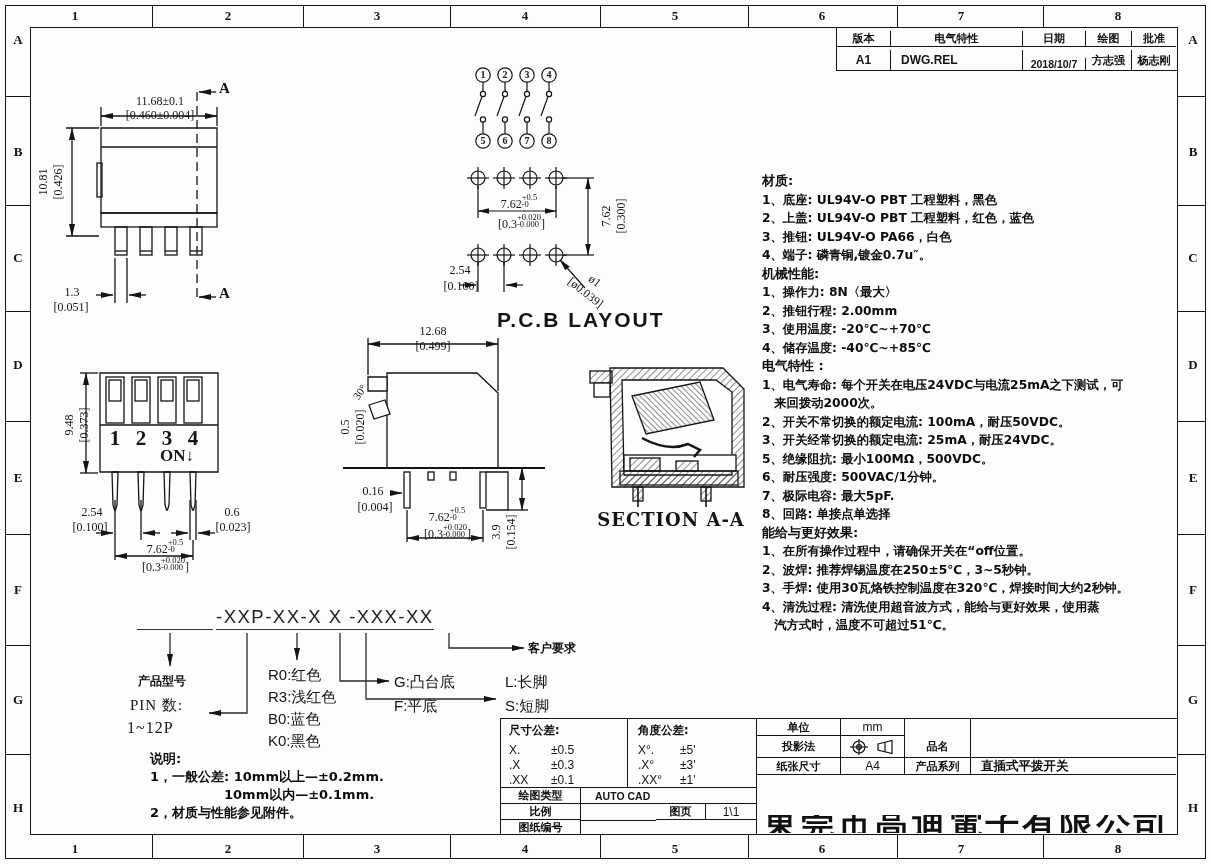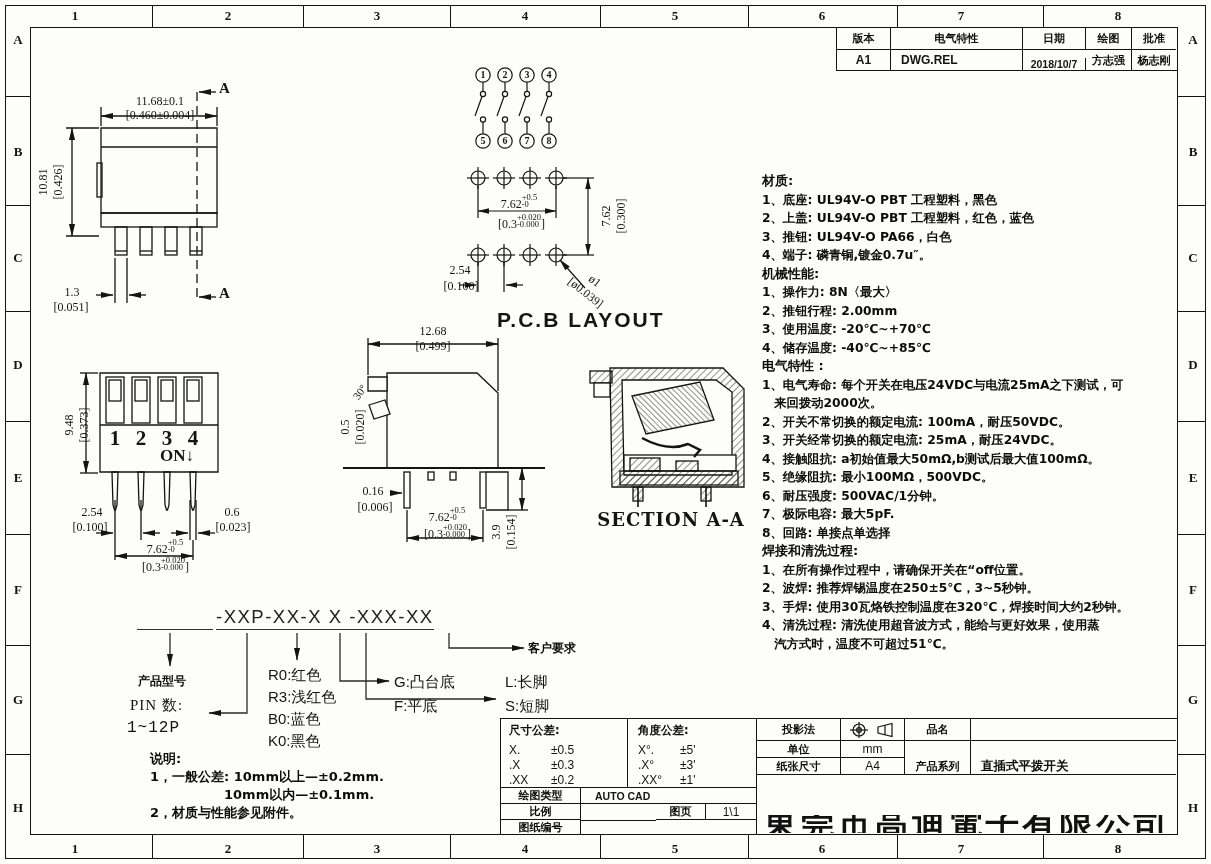--- a/index.html
+++ b/index.html
@@ -305,21 +305,21 @@
       <path d="M170,633 V666" marker-end="url(#a)"></path>
       <path d="M247,633 V713 H209" marker-end="url(#a)"></path>
       <path d="M297,633 V660" marker-end="url(#a)"></path>
       <path d="M340,633 V681 H389" marker-end="url(#a)"></path>
       <path d="M366,633 V699 H496" marker-end="url(#a)"></path>
       <path d="M449,633 V648 H524" marker-end="url(#a)"></path>
     </g>
   </svg>
 
   <div class="tbl" style="left:836px;top:27px;width:342px;height:44px;">
-    <div class="row" style="height:22px;">
+    <div class="row" style="height:22px;align-items:center;">
       <div class="cell cl" style="width:54px;">版本</div>
       <div class="cell cl" style="width:132px;">电气特性</div>
       <div class="cell cl" style="width:63px;">日期</div>
       <div class="cell cl" style="width:46px;">绘图</div>
       <div class="cell cl last" style="width:44px;">批准</div>
     </div>
     <div class="row" style="height:20px;">
       <div class="cell cv bot" style="width:54px;font-weight:bold;">A1</div>
       <div class="cell cv bot" style="width:132px;font-weight:bold;justify-content:flex-start;padding-left:10px;">DWG.REL</div>
       <div class="cell cv bot" style="width:63px;font-weight:bold;font-size:10.5px;margin-top:8px;">2018/10/7</div>
@@ -390,21 +390,21 @@
   </div>
 
   <div class="dim ctr" style="left:400px;top:324px;width:66px;">12.68</div>
   <div class="dim ctr" style="left:395px;top:339px;width:76px;">[0.499]</div>
   <div class="dim ctr rot rot2" style="left:312px;top:412px;width:82px;height:30px;">
     <div>0.5</div>
     <div>[0.020]</div>
   </div>
   <div class="dim" style="left:352px;top:386px;font-size:11px;transform:rotate(-55deg);">30°</div>
   <div class="dim ctr" style="left:350px;top:484px;width:46px;">0.16</div>
-  <div class="dim ctr" style="left:340px;top:500px;width:70px;">[0.006]</div>
+  <div class="dim ctr" style="left:340px;top:500px;width:70px;">[0.004]</div>
   <div class="dim ctr" style="left:408px;top:507px;width:78px;">
     <span>7.62</span><span class="tolstack"><span>+0.5</span><br><span>-0</span></span>
   </div>
   <div class="dim ctr" style="left:400px;top:524px;width:95px;">
     <span>[0.3</span><span class="tolstack"><span>+0.020</span><br><span>-0.000</span></span><span>]</span>
   </div>
   <div class="dim ctr rot rot2" style="left:462px;top:517px;width:84px;height:30px;">
     <div>3.9</div>
     <div>[0.154]</div>
   </div>
@@ -420,39 +420,38 @@
       <div class="cn spec-title">机械性能:</div>
       <div class="cn spec-line">1、操作力: 8N〈最大〉</div>
       <div class="cn spec-line">2、推钮行程: 2.00mm</div>
       <div class="cn spec-line">3、使用温度: -20℃~+70℃</div>
       <div class="cn spec-line">4、储存温度: -40℃~+85℃</div>
       <div class="cn spec-title">电气特性 :</div>
       <div class="cn spec-line">1、电气寿命: 每个开关在电压24VDC与电流25mA之下测试，可</div>
       <div class="cn spec-line">　来回拨动2000次。</div>
       <div class="cn spec-line">2、开关不常切换的额定电流: 100mA，耐压50VDC。</div>
       <div class="cn spec-line">3、开关经常切换的额定电流: 25mA，耐压24VDC。</div>
-      <div class="cn spec-line">4、接触阻抗: a初始值最大50mΩ,b测试后最大值100mΩ。</div>
       <div class="cn spec-line">5、绝缘阻抗: 最小100MΩ，500VDC。</div>
       <div class="cn spec-line">6、耐压强度: 500VAC/1分钟。</div>
       <div class="cn spec-line">7、极际电容: 最大5pF.</div>
       <div class="cn spec-line">8、回路: 单接点单选择</div>
-      <div class="cn spec-title">焊接和清洗过程:</div>
+      <div class="cn spec-title">能给与更好效果:</div>
       <div class="cn spec-line">1、在所有操作过程中，请确保开关在“off位置。</div>
       <div class="cn spec-line">2、波焊: 推荐焊锡温度在250±5℃，3~5秒钟。</div>
       <div class="cn spec-line">3、手焊: 使用30瓦烙铁控制温度在320℃，焊接时间大约2秒钟。</div>
       <div class="cn spec-line">4、清洗过程: 清洗使用超音波方式，能给与更好效果，使用蒸</div>
       <div class="cn spec-line">　汽方式时，温度不可超过51℃。</div>
     </div>
 
   <div class="codeline" style="left:137px;top:612px;width:76px;height:18px;"></div>
   <div class="codeline" style="left:216px;top:606px;font-size:18.5px;letter-spacing:1.5px;padding-bottom:1px;">-XXP-XX-X X -XXX-XX</div>
   <div class="dim cn" style="left:528px;top:640px;font-size:12px;">客户要求</div>
   <div class="dim cn" style="left:138px;top:673px;font-size:12px;">产品型号</div>
   <div class="dim" style="left:130px;top:696px;font-size:15px;letter-spacing:1px;">PIN 数:</div>
-  <div class="dim" style="left:127px;top:719px;font-size:16px;letter-spacing:1px;font-family:Liberation Mono, monospace;">1~12P</div>
+  <div class="dim" style="left:127px;top:719px;font-size:16px;letter-spacing:1px;">1~12P</div>
   <div id="code-colors" style="position:absolute;left:268px;top:664px;">
       <div style="font: 500 15px / 22px &quot;Liberation Sans&quot;, sans-serif; color: rgb(20, 20, 20); white-space: nowrap;">R0:红色</div>
       <div style="font: 500 15px / 22px &quot;Liberation Sans&quot;, sans-serif; color: rgb(20, 20, 20); white-space: nowrap;">R3:浅红色</div>
       <div style="font: 500 15px / 22px &quot;Liberation Sans&quot;, sans-serif; color: rgb(20, 20, 20); white-space: nowrap;">B0:蓝色</div>
       <div style="font: 500 15px / 22px &quot;Liberation Sans&quot;, sans-serif; color: rgb(20, 20, 20); white-space: nowrap;">K0:黑色</div>
     </div>
   <div id="code-base" style="position:absolute;left:394px;top:670px;">
       <div style="font: 500 15px / 24px &quot;Liberation Sans&quot;, sans-serif; color: rgb(20, 20, 20); white-space: nowrap;">G:凸台底</div>
       <div style="font: 500 15px / 24px &quot;Liberation Sans&quot;, sans-serif; color: rgb(20, 20, 20); white-space: nowrap;">F:平底</div>
     </div>
@@ -473,21 +472,21 @@
             <div style="display: flex; font-family: &quot;Liberation Sans&quot;, sans-serif; font-size: 12px; line-height: 15px; color: rgb(20, 20, 20);">
               <div style="width: 42px;">X.</div>
               <div>±0.5</div>
             </div>
             <div style="display: flex; font-family: &quot;Liberation Sans&quot;, sans-serif; font-size: 12px; line-height: 15px; color: rgb(20, 20, 20);">
               <div style="width: 42px;">.X</div>
               <div>±0.3</div>
             </div>
             <div style="display: flex; font-family: &quot;Liberation Sans&quot;, sans-serif; font-size: 12px; line-height: 15px; color: rgb(20, 20, 20);">
               <div style="width: 42px;">.XX</div>
-              <div>±0.2</div>
+              <div>±0.1</div>
             </div>
           </div>
       </div>
       <div class="cell last" style="width:128px;padding:4px 0 0 10px;">
         <div class="cn" style="font-size:11.5px;">角度公差:</div>
         <div id="tol-ang-rows" style="margin-top:5px;">
             <div style="display: flex; font-family: &quot;Liberation Sans&quot;, sans-serif; font-size: 12px; line-height: 15px; color: rgb(20, 20, 20);">
               <div style="width: 42px;">X°.</div>
               <div>±5'</div>
             </div>
@@ -512,44 +511,44 @@
       <div class="cell cl" style="width:50px;">图页</div>
       <div class="cell cv last" style="width:50px;">1\1</div>
     </div>
     <div class="row" style="height:14px;">
       <div class="cell cl bot" style="width:80px;">图纸编号</div>
       <div class="cell cv bot last" style="width:175px;"></div>
     </div>
   </div>
 
   <div class="tbl" style="left:756px;top:718px;width:422px;height:117px;border-width:1.4px;">
+    <div class="row" style="height:17px;">
+      <div class="cell cl" style="width:84px;">单位</div>
+      <div class="cell cv" style="width:64px;">mm</div>
+      <div class="cell" style="width:66px;border-bottom:none;"></div>
+      <div class="cell last" style="width:205px;border-bottom:none;"></div>
+    </div>
     <div class="row" style="height:22px;">
       <div class="cell cl" style="width:84px;">投影法</div>
       <div class="cell cv" style="width:64px;">
         <svg width="46" height="16" viewBox="0 0 46 16">
           <g stroke="#141414" stroke-width="1.2" fill="none">
             <circle cx="9" cy="8" r="6"></circle>
               <circle cx="9" cy="8" r="2.4"></circle>
             <line x1="0" y1="8" x2="18" y2="8"></line>
               <line x1="9" y1="0" x2="9" y2="16"></line>
             <path d="M28,5 L42,1.5 L42,14.5 L28,11 Z"></path>
               <line x1="35" y1="3.2" x2="35" y2="12.8"></line>
           </g>
         </svg>
       </div>
       <div class="cell cl" style="width:66px;">品名</div>
       <div class="cell cv last" style="width:205px;"></div>
     </div>
     <div class="row" style="height:17px;">
-      <div class="cell cl" style="width:84px;">单位</div>
-      <div class="cell cv" style="width:64px;">mm</div>
-      <div class="cell" style="width:66px;border-bottom:none;"></div>
-      <div class="cell last" style="width:205px;border-bottom:none;"></div>
-    </div>
-    <div class="row" style="height:17px;">
       <div class="cell cl" style="width:84px;">纸张尺寸</div>
       <div class="cell cv" style="width:64px;">A4</div>
       <div class="cell cl" style="width:66px;">产品系列</div>
       <div class="cell cl last" style="width:205px;justify-content:flex-start;padding-left:10px;font-size:12.5px;">直插式平拨开关</div>
     </div>
     <div class="row" style="height:58px;">
       <div class="cell company bot last" style="width:420px;margin-top:40px;">東莞市高迪電子有限公司</div>
     </div>
   </div>
 

